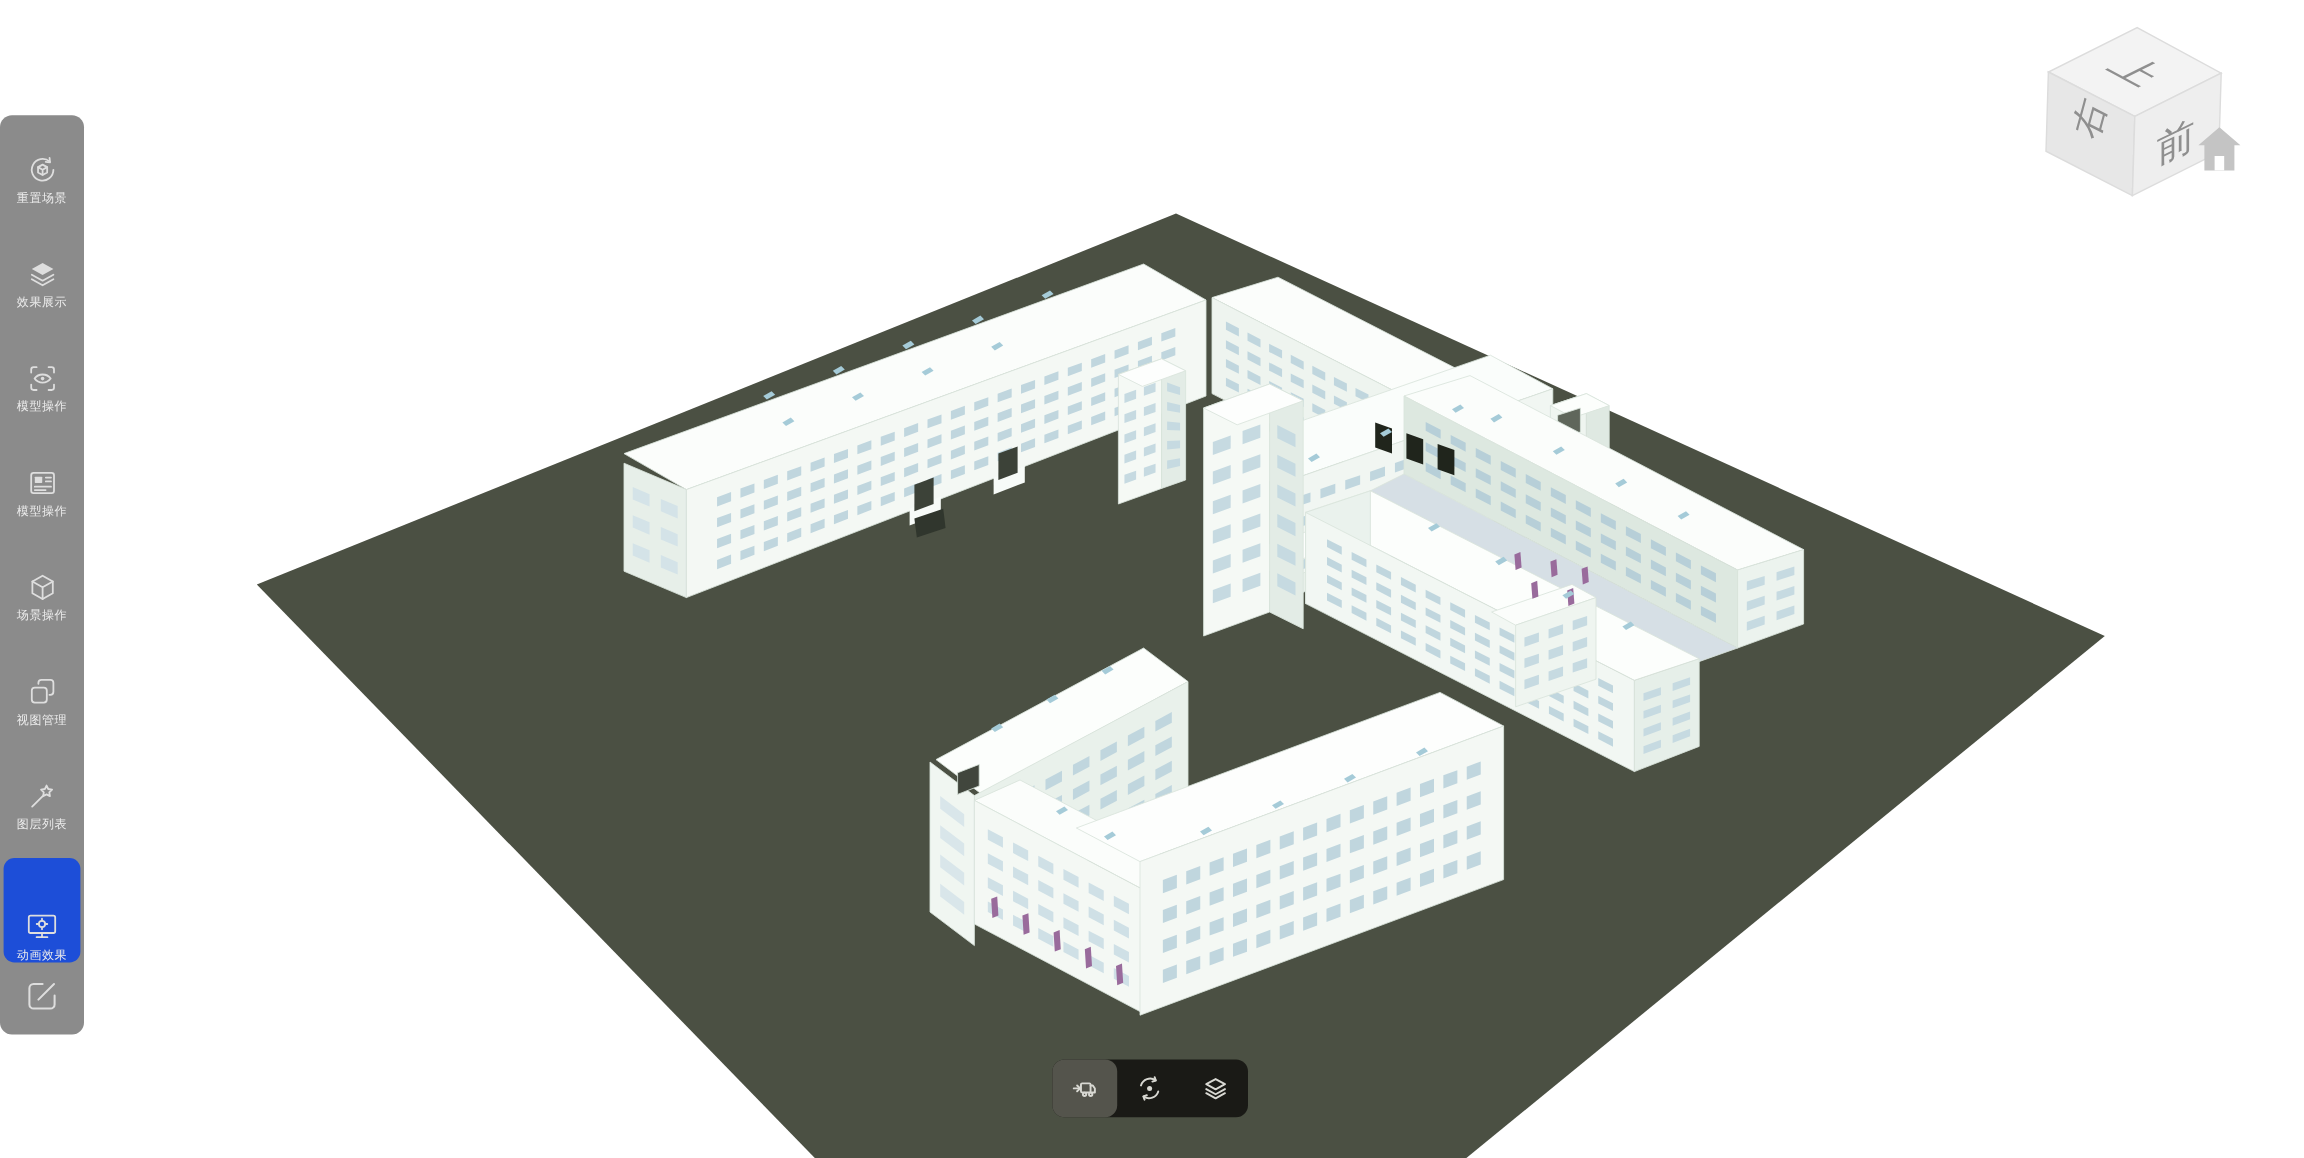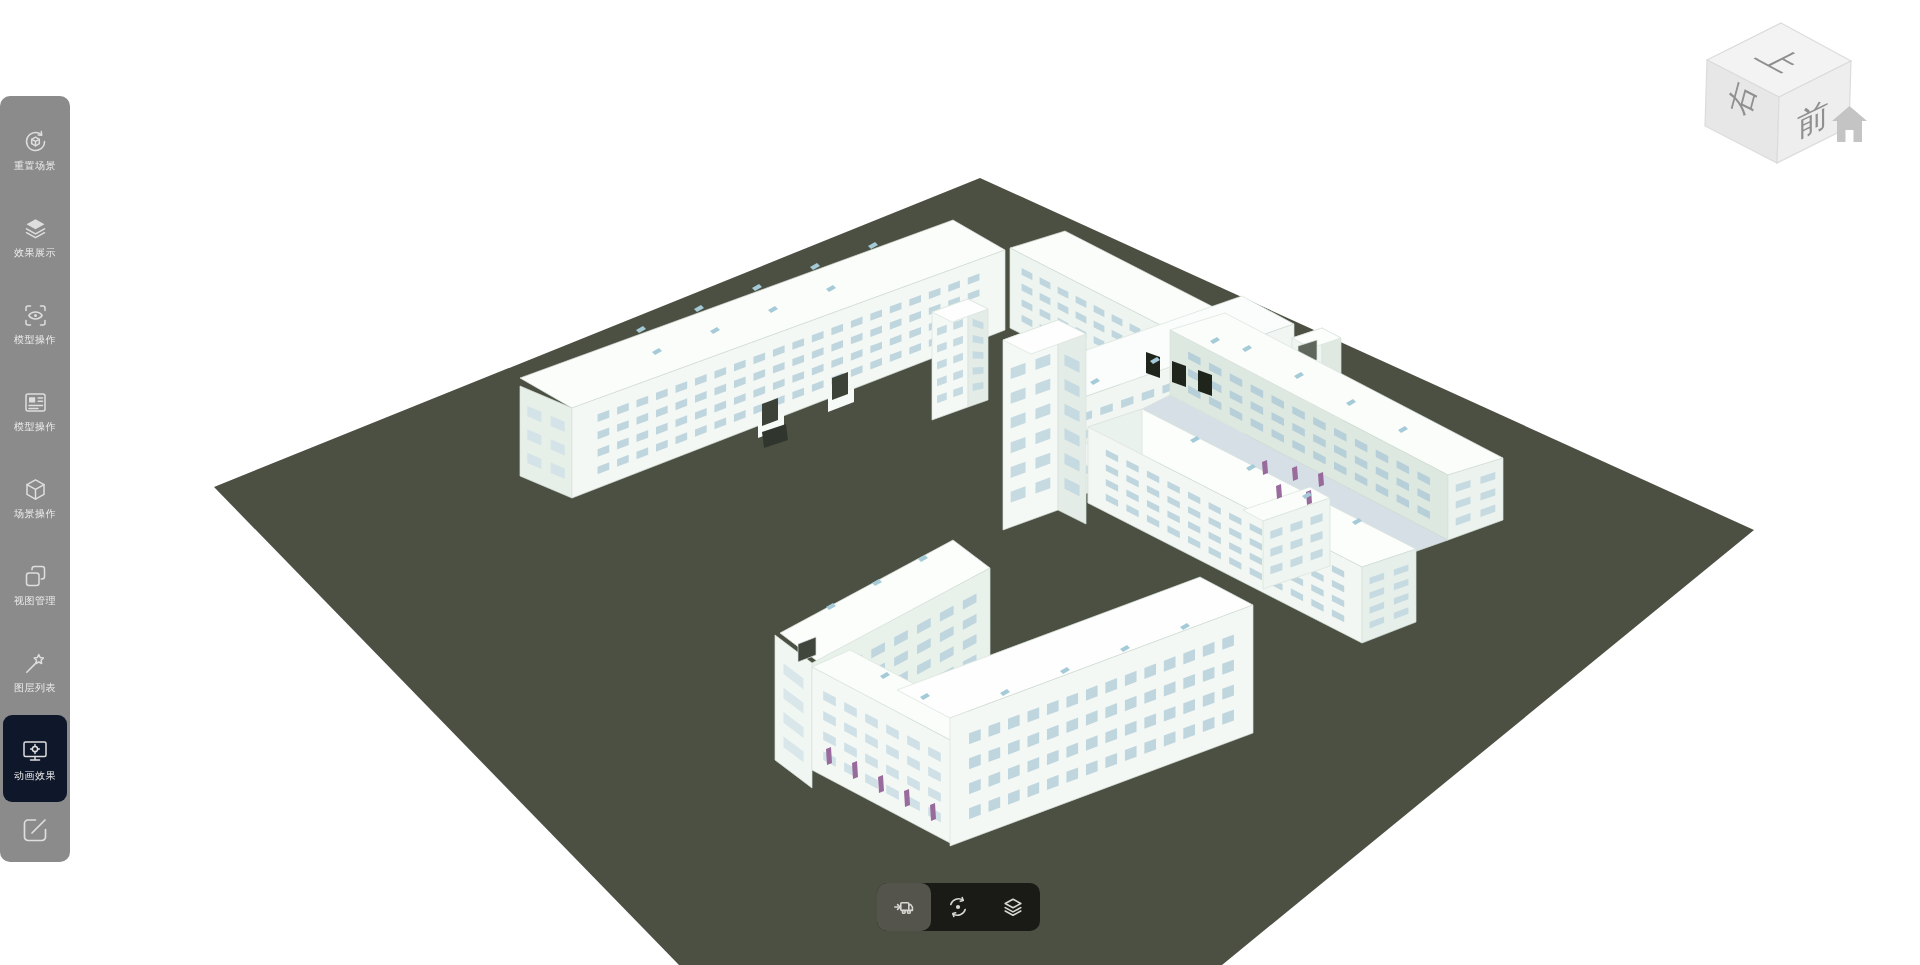--- a/index.html
+++ b/index.html
@@ -4,21 +4,21 @@
 <style>
   html,body{margin:0;padding:0;}
   body{width:1920px;height:965px;background:#ffffff;font-family:"Liberation Sans",sans-serif;overflow:hidden;position:relative;}
   #viewport{position:absolute;inset:0;}
   #scene-svg{position:absolute;left:0;top:0;display:block;}
   
   #sidebar{position:absolute;left:0;top:96px;width:70px;height:766px;background:#8b8b8b;border-radius:10px;
            display:flex;flex-direction:column;padding:10px 0 6px;box-sizing:border-box;z-index:6;}
   .sb-item{height:87px;margin:0 3px;border-radius:9px;display:flex;flex-direction:column;align-items:center;
            justify-content:center;gap:6px;color:#ececec;cursor:pointer;flex:none;}
-  .sb-item.active{background:#0f172a;}
+  .sb-item.active{background:#1d4ed8;justify-content:flex-end;}
   .sb-item.edit-item{height:52px;margin-top:2px;}
   .sb-label{font-size:10px;line-height:1;white-space:nowrap;letter-spacing:.5px;}
   .sb-icon{display:flex;align-items:center;justify-content:center;}
   .sb-icon svg{display:block;stroke:#dedede;fill:none;stroke-width:1.5;stroke-linecap:round;stroke-linejoin:round;}
   
   #toolbar{position:absolute;left:877px;top:883px;width:163px;height:48px;background:#1a1a16;border-radius:10px;
            display:flex;align-items:stretch;z-index:6;}
   .tb-btn{flex:1;border:none;background:transparent;display:flex;align-items:center;justify-content:center;
           cursor:pointer;border-radius:10px;padding:0;}
   .tb-btn.active{background:#54544c;}

